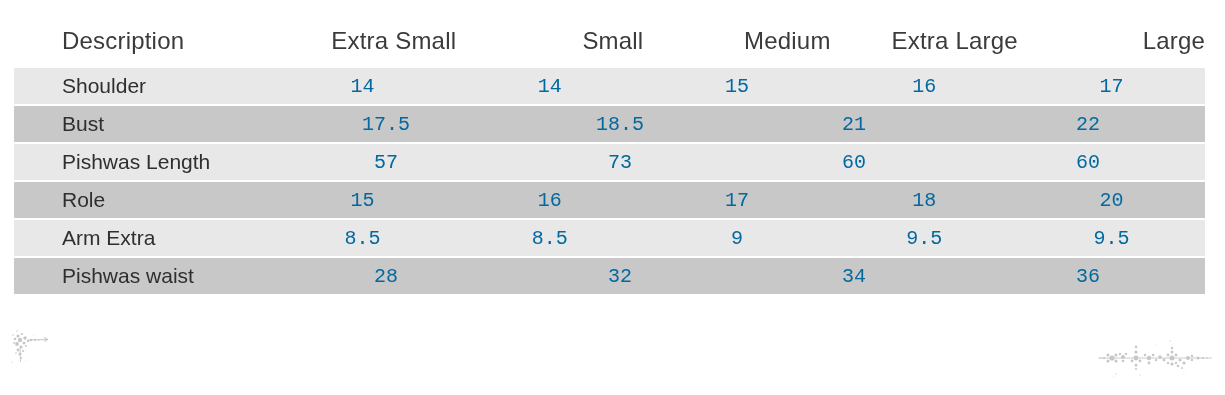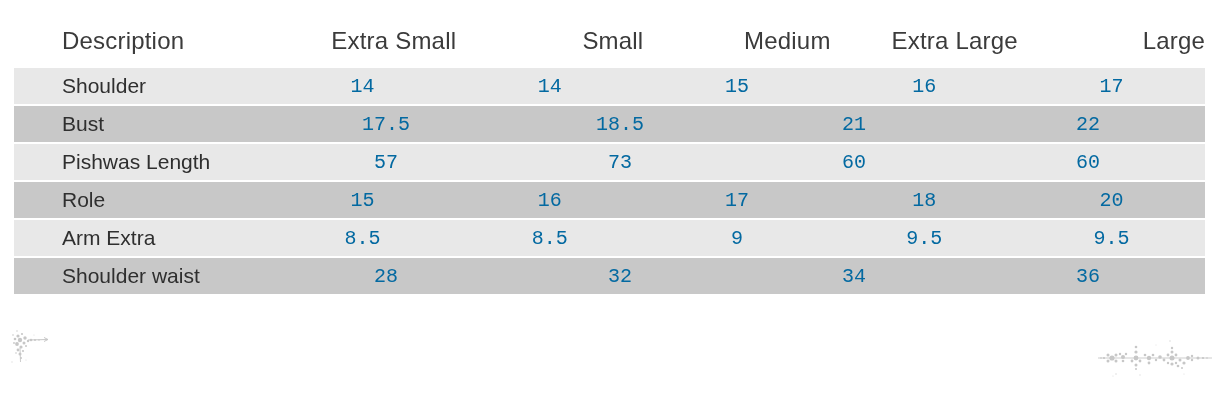--- a/index.html
+++ b/index.html
@@ -160,21 +160,21 @@
     <div class="chart-row light">
       <div class="desc">Arm Extra</div>
       <div class="val">8.5</div>
       <div class="val">8.5</div>
       <div class="val">9</div>
       <div class="val">9.5</div>
       <div class="val">9.5</div>
     </div>
 
     <div class="chart-row dark">
-      <div class="desc">Shoulder waist</div>
+      <div class="desc">Pishwas waist</div>
       <div class="val">28</div>
       <div class="val">32</div>
       <div class="val">34</div>
       <div class="val">36</div>
     </div>
 
   </div>
 
   <div class="ornament ornament-left">
     <svg width="60" height="48" viewBox="0 0 60 48" fill="none">

